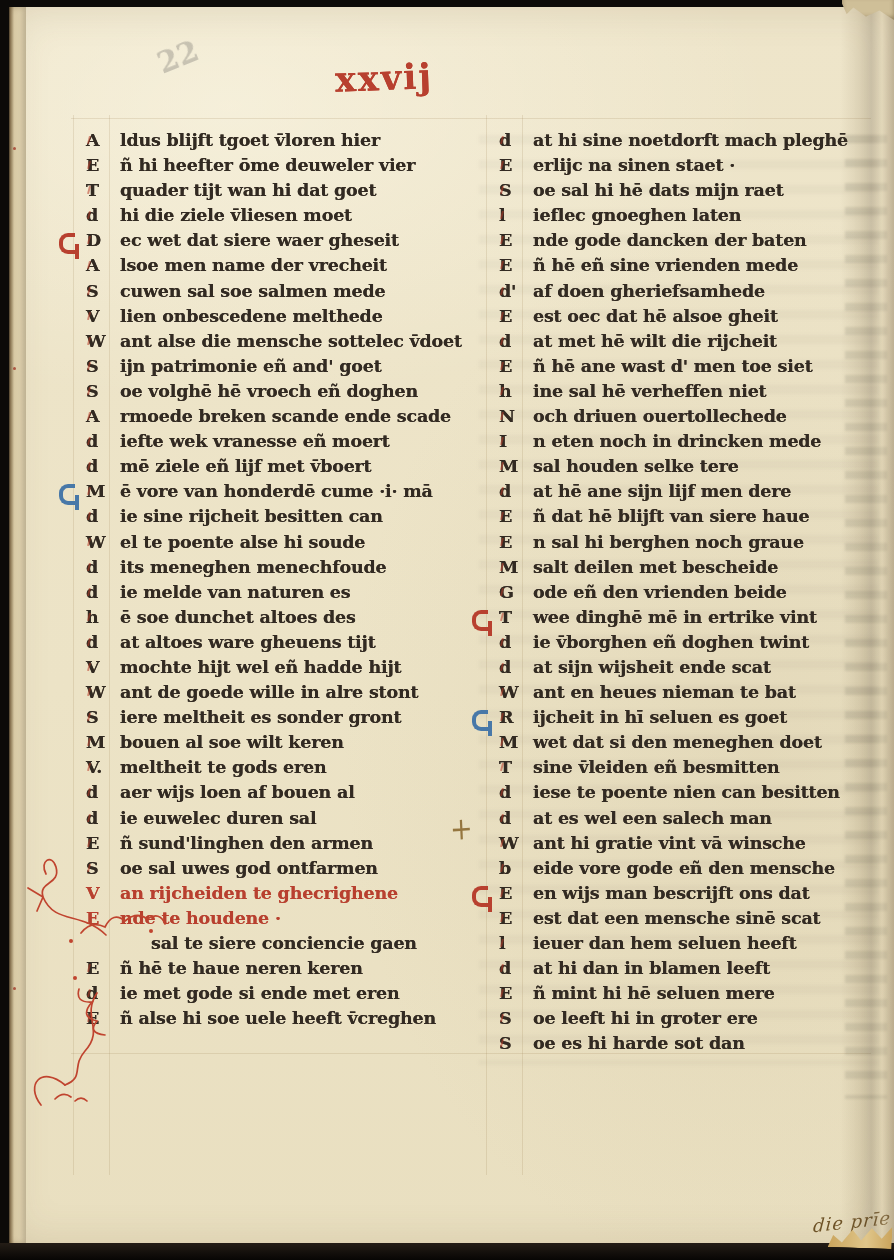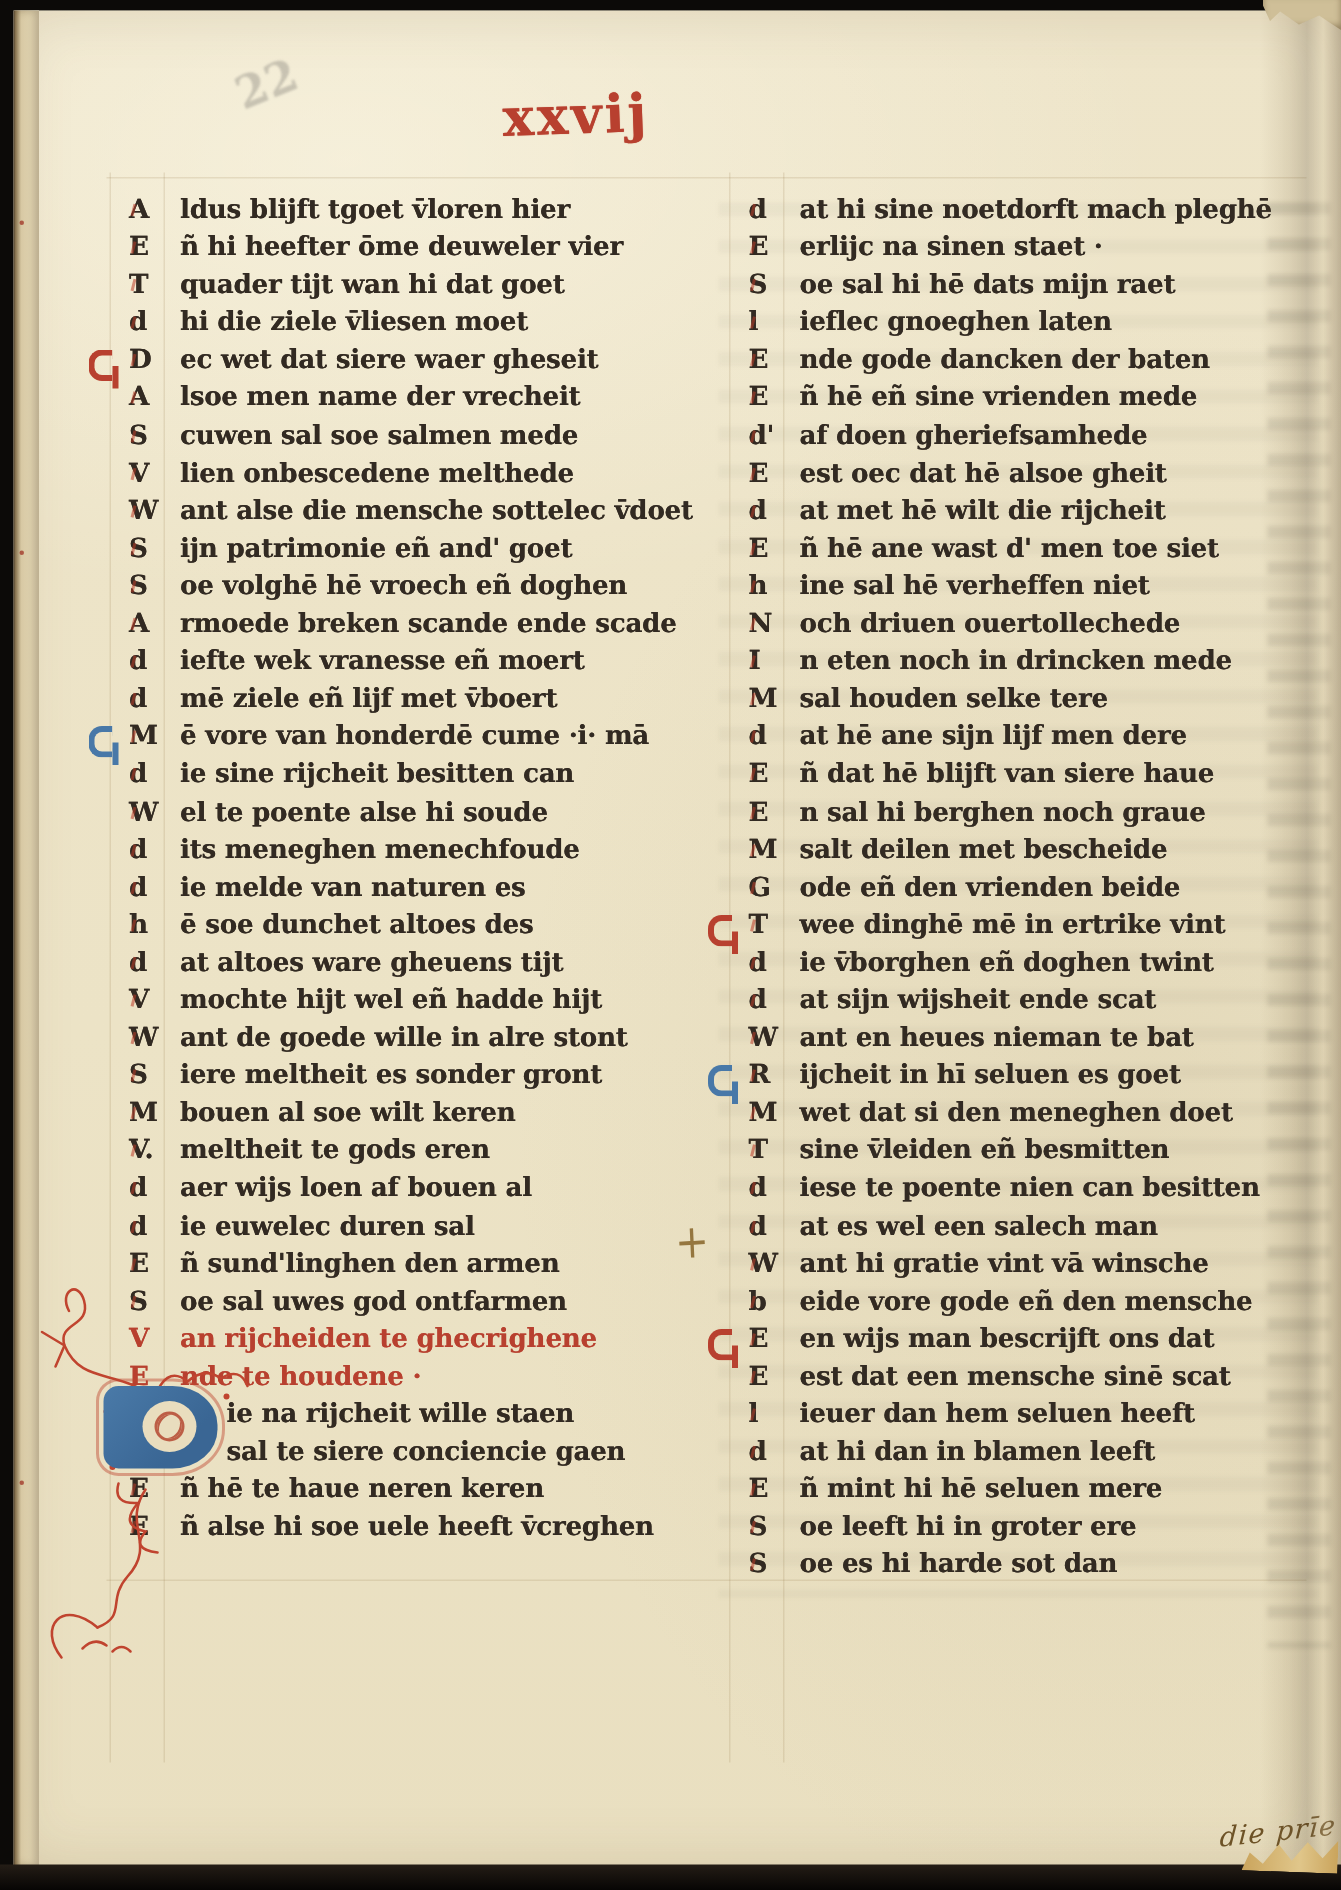--- a/index.html
+++ b/index.html
@@ -288,30 +288,30 @@
         <span class="txt">oe sal uwes god ontfarmen</span>
       </div>
       <div class="line rubric">
         <span class="init">V</span>
         <span class="txt">an rijcheiden te ghecrighene</span>
       </div>
       <div class="line rubric">
         <span class="init">E</span>
         <span class="txt">nde te houdene ·</span>
       </div>
-      <div class="line bigrow">
-        <span class="bigD"></span>
-        <span class="txt">ie na rijcheit wille staen</span>
-      </div>
       <div class="line indent">
         <span class="txt">sal te siere conciencie gaen</span>
       </div>
       <div class="line">
         <span class="init">E</span>
         <span class="txt">ñ hē te haue neren keren</span>
+      </div>
+      <div class="line">
+        <span class="init">d</span>
+        <span class="txt">ie met gode si ende met eren</span>
       </div>
       <div class="line">
         <span class="init">E</span>
         <span class="txt">ñ alse hi soe uele heeft v̄creghen</span>
       </div>
     </div>
   <div class="col right" id="col-right">
       <div class="line">
         <span class="init">d</span>
         <span class="txt">at hi sine noetdorft mach pleghē</span>

